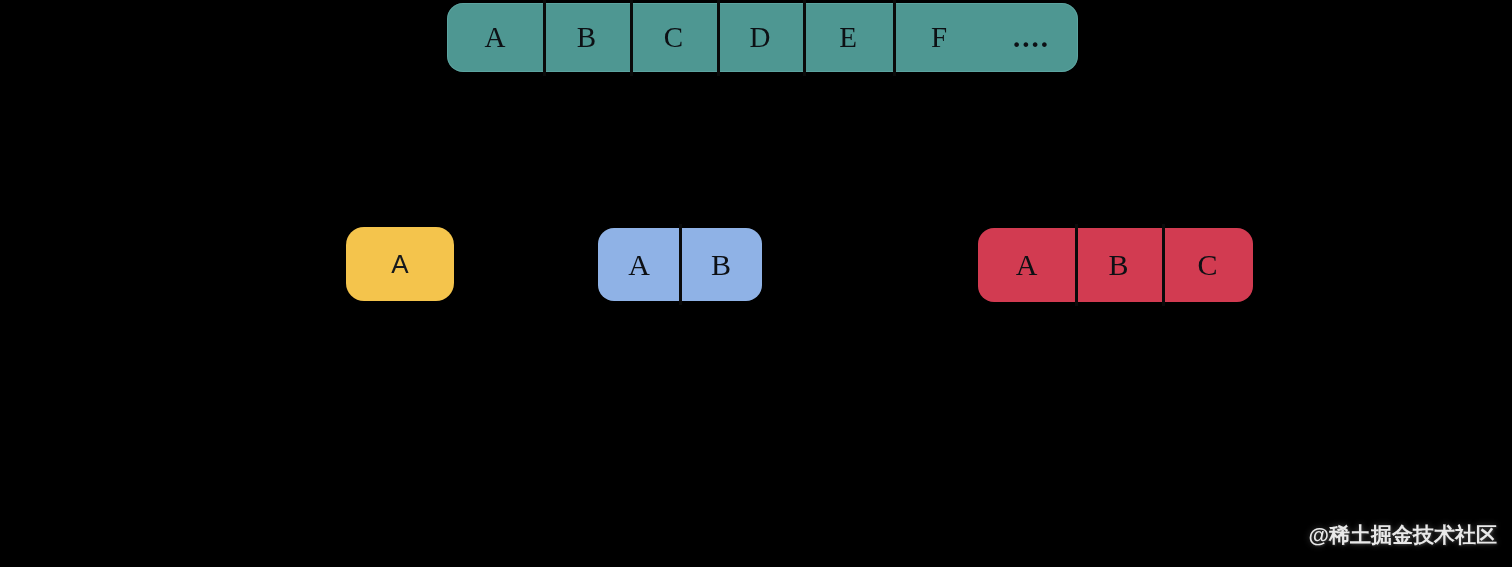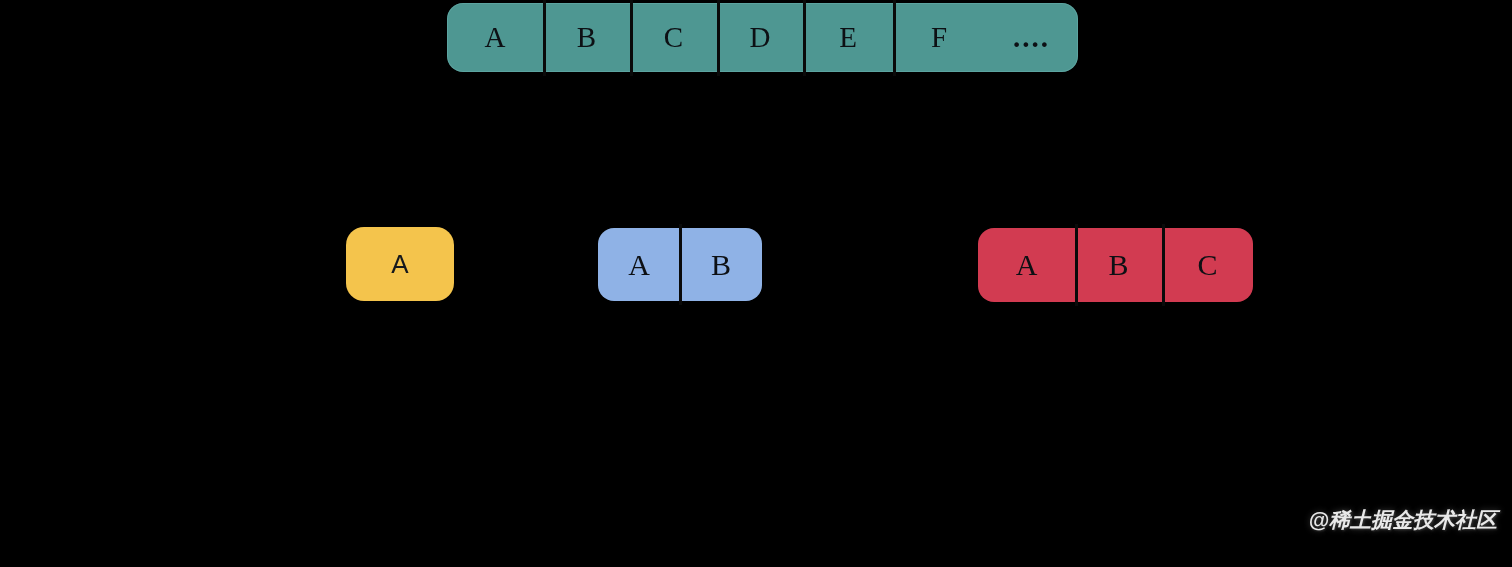--- a/index.html
+++ b/index.html
@@ -74,28 +74,27 @@
     left: 978px;
     top: 228px;
     width: 275px;
     height: 74px;
     background: #D23B51;
     border-radius: 16px;
   }
   .watermark {
     position: absolute;
     right: 15px;
-    bottom: 33px;
+    bottom: 18px;
     font-family: "Liberation Sans", sans-serif;
     font-size: 21px;
     font-weight: bold;
     color: #e9e9e9;
     text-shadow: 0 0 6px #4a4a4a, 1px 1px 2px #2a2a2a;
     white-space: nowrap;
-    font-style: italic;
   }
 </style>
 </head>
 <body>
 
 <div class="canvas">
 
   <div class="bar bar-array">
     <div class="cell" style="width:96px">
       <span>A</span>

